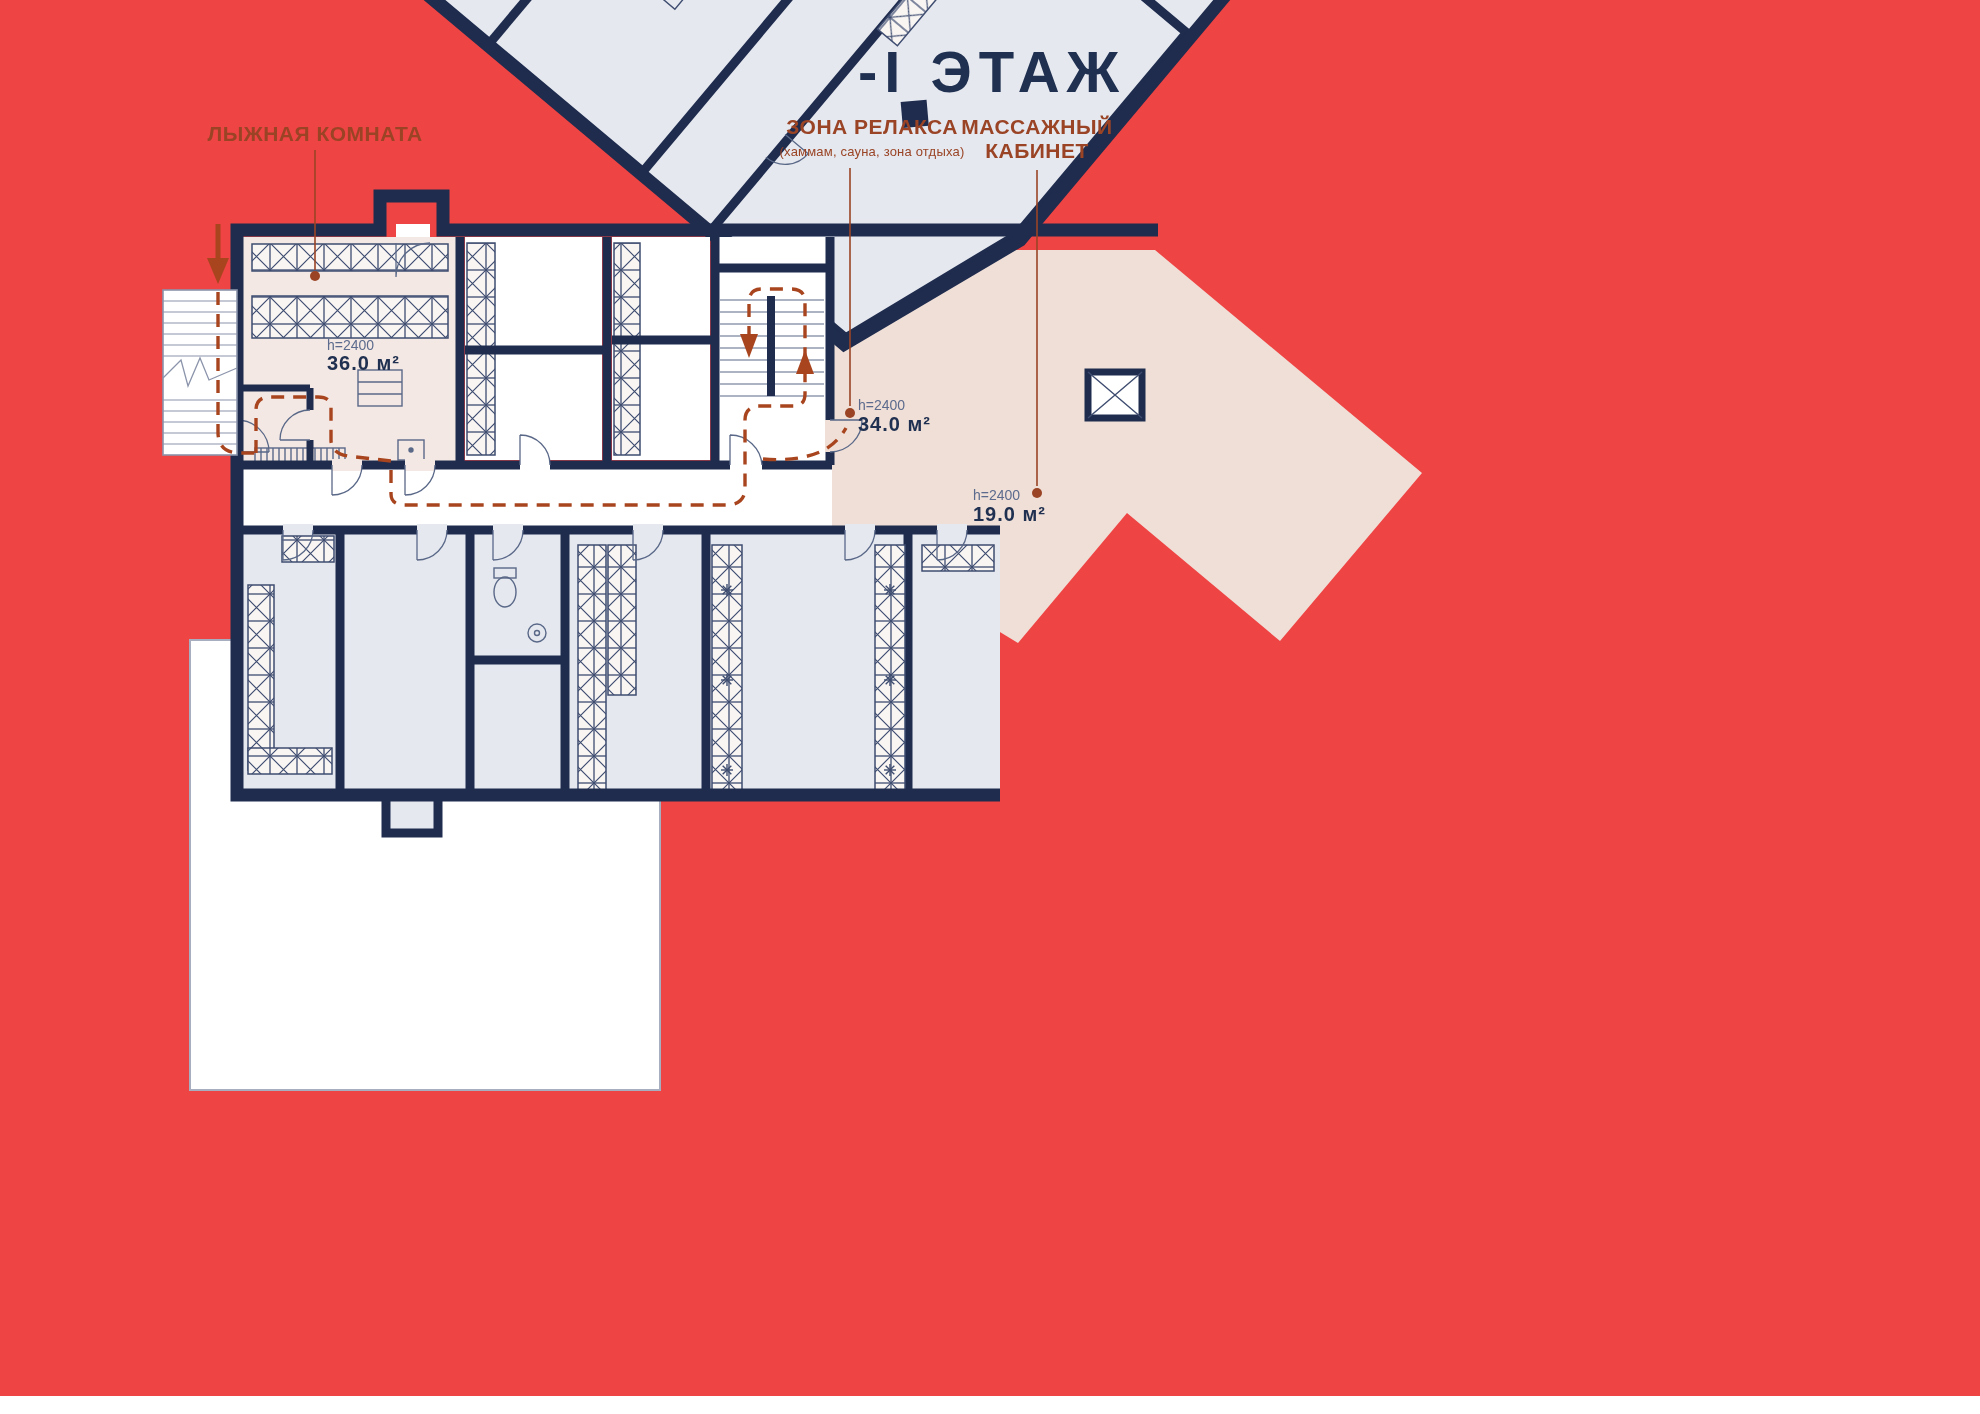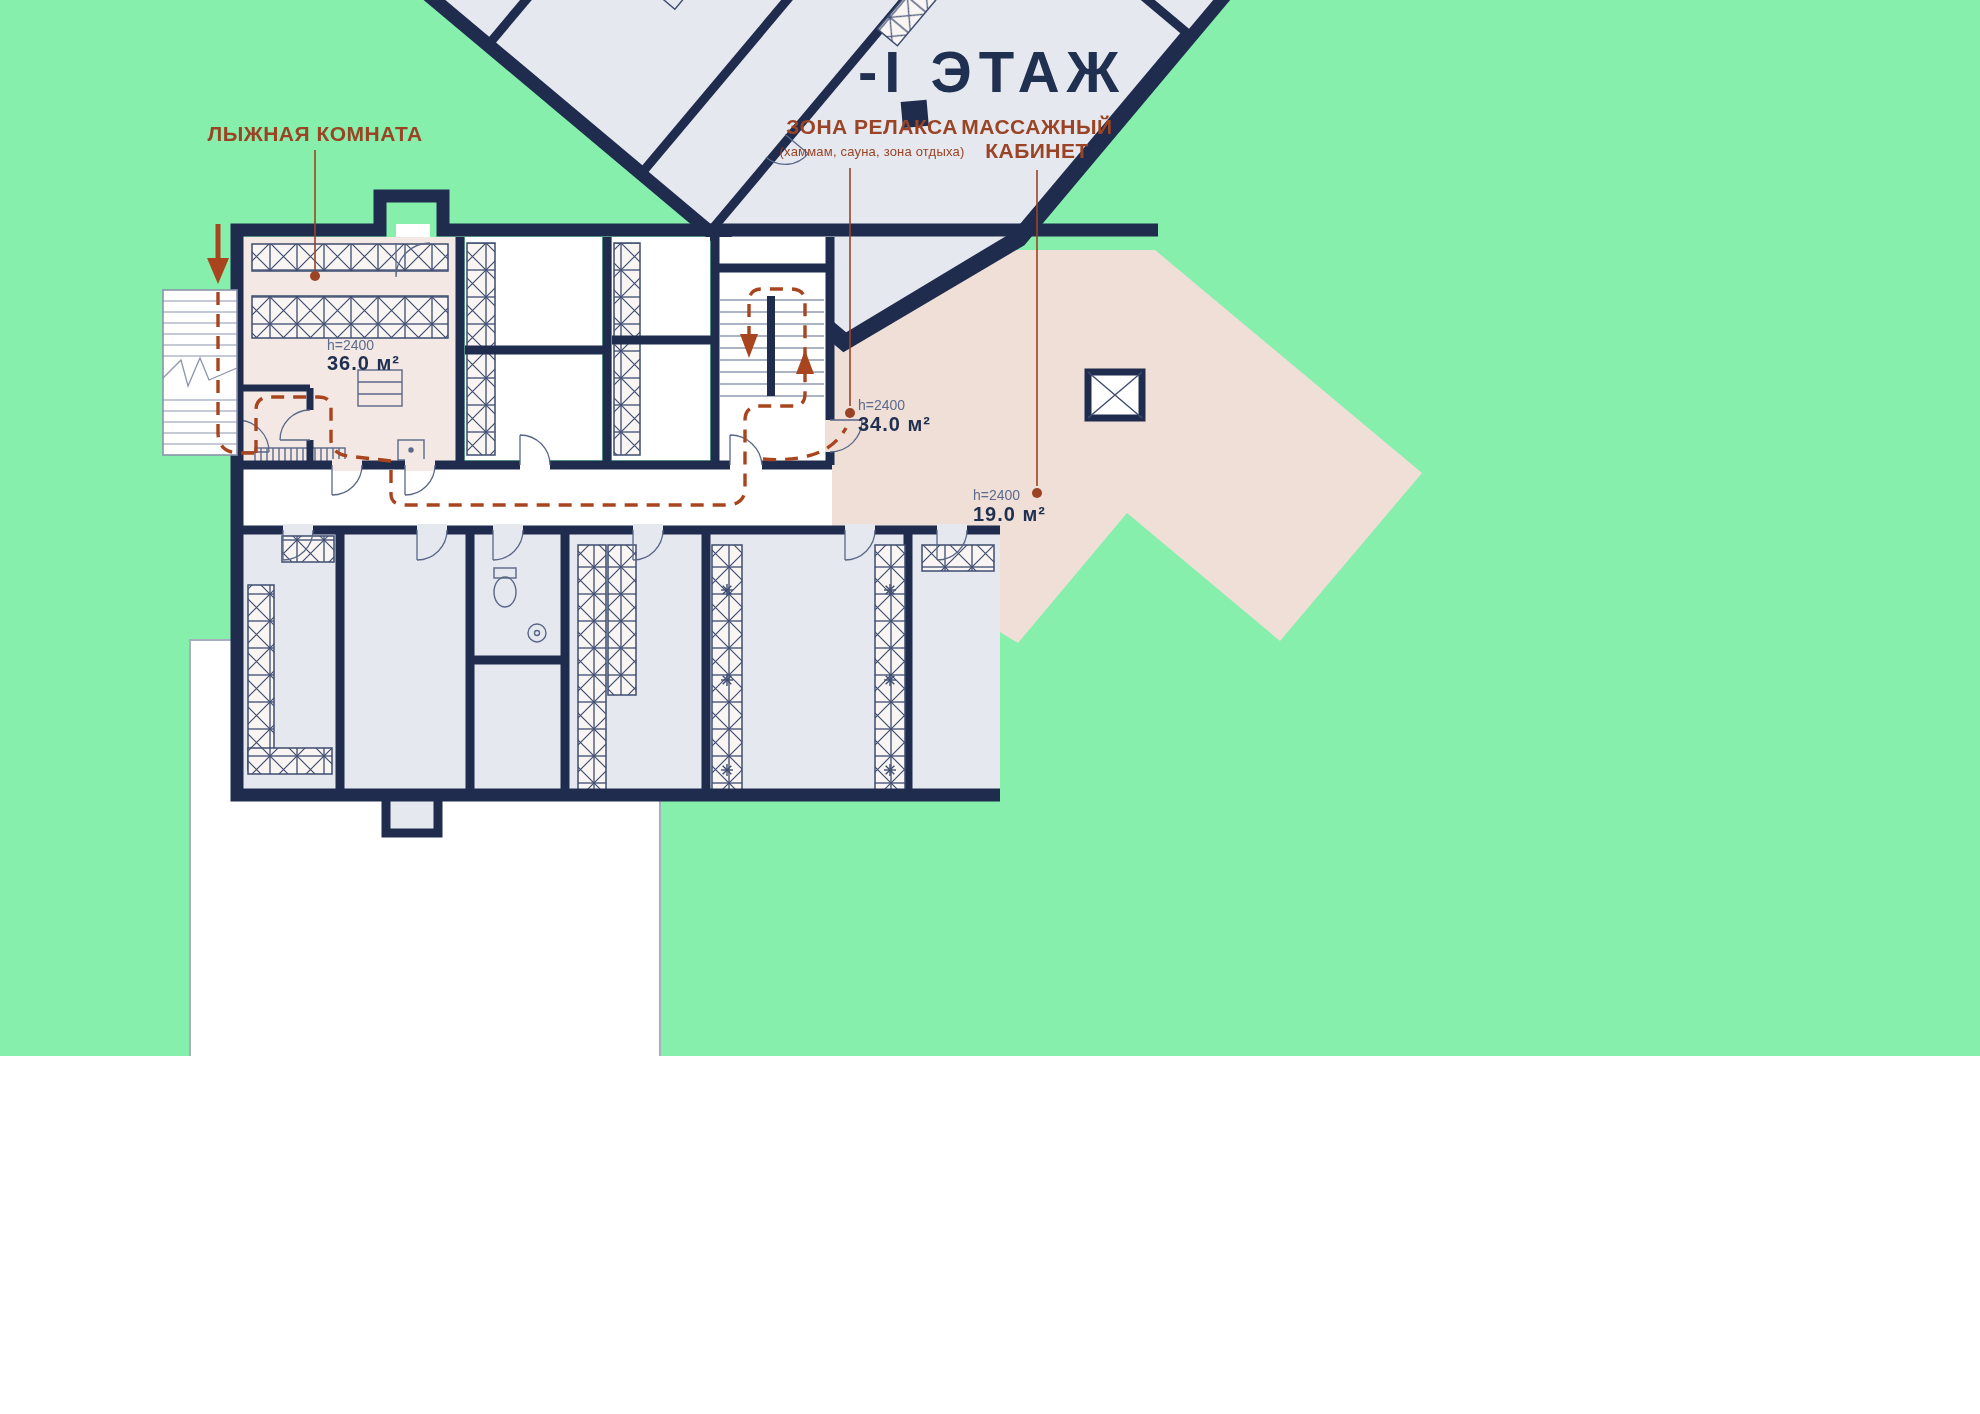--- a/index.html
+++ b/index.html
@@ -1,16 +1,16 @@
 <!DOCTYPE html>
 <html><head>
 <meta charset="utf-8">
 <style>
   html,body{margin:0;padding:0;background:#ffffff;}
-  #stage{position:relative;width:1980px;height:1056px;background:#86efac;overflow:hidden;
+  #stage{position:relative;width:1980px;height:1396px;background:#ef4444;overflow:hidden;
          font-family:"Liberation Sans", sans-serif;}
   svg{position:absolute;left:0;top:0;}
   text{font-family:"Liberation Sans", sans-serif;}
   .ttl{fill:#203050;font-size:58px;font-weight:600;letter-spacing:7px;}
   .lbl{fill:#9a4425;font-size:21px;font-weight:700;letter-spacing:.5px;}
   .sub{fill:#9a4425;font-size:13px;font-weight:400;letter-spacing:.2px;}
   .hgt{fill:#5c6b8d;font-size:14px;font-weight:400;}
   .area{fill:#203050;font-size:20px;font-weight:700;letter-spacing:1px;}
   .dw{fill:#203050;font-size:7px;font-weight:700;}
 </style>

